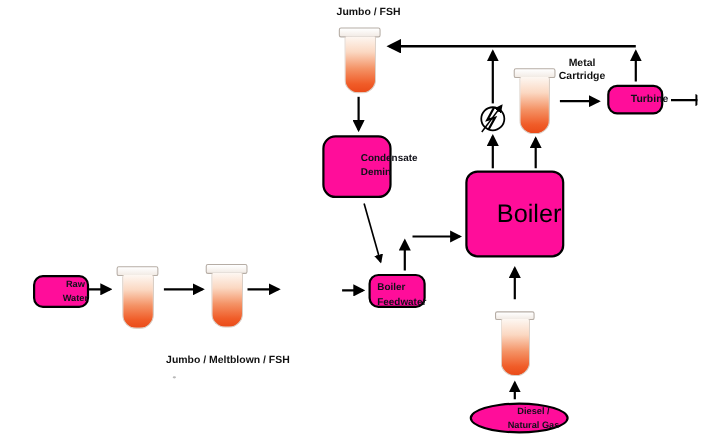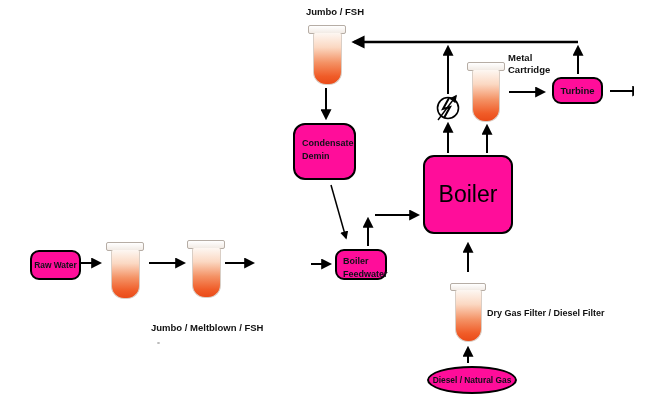--- a/index.html
+++ b/index.html
@@ -2,26 +2,26 @@
 <html><head>
 <meta charset="utf-8">
 <style>
   html,body{margin:0;padding:0;background:#fff;}
   #canvas{
     position:relative;width:634px;height:406px;background:var(--bg,#fff);
     font-family:"Liberation Sans", sans-serif;overflow:hidden;
   }
   .lbl{
     position:absolute;font-size:9.5px;font-weight:bold;color:#111;
-    white-space:nowrap;line-height:12px;
+    white-space:nowrap;line-height:12px;text-align:center;
   }
   .node{
     position:absolute;background:var(--pink,#ff0d9a);
     border:2px solid var(--border,#000);box-sizing:border-box;
-    color:#101018;font-weight:bold;font-size:9px;line-height:13px;
+    color:#101018;font-weight:bold;font-size:9px;line-height:13px;padding-left:26px;
   }
   .rbox{border-radius:9px;}
   .center{display:flex;align-items:center;justify-content:center;text-align:center;}
   .twoline{padding:4px 0 0 7px;}
   #node-raw-water{left:14px;top:250px;width:51px;height:30px;font-size:8.4px;margin-left:16px;}
   #node-condensate{left:293px;top:123px;width:63px;height:57px;border-radius:12px;padding-top:12px;}
   #node-demin{left:257px;top:249px;width:51px;height:31px;}
   #node-bfw{left:335px;top:249px;width:52px;height:31px;padding-left:6px;}
   #node-boiler{left:423px;top:155px;width:90px;height:79px;border-radius:11px;
     font-weight:normal;font-size:23px;color:#000;}
@@ -89,21 +89,20 @@
       <line x1="438" y1="120" x2="456" y2="96" stroke="#000" stroke-width="1.4" marker-end="url(#ah)"></line>
     </g>
   </svg>
 
   <div class="lbl" id="lbl-jumbo-fsh">Jumbo / FSH</div>
   <div class="lbl" id="lbl-melt">Jumbo / Meltblown / FSH</div>
   <div class="lbl" id="lbl-metal">
     <div>Metal</div>
     <div>Cartridge</div>
   </div>
-  <div class="lbl" id="lbl-drygas">Dry Gas Filter / Diesel Filter</div>
 
   <div class="cart" id="cart-jumbo">
     <div class="cap"></div>
     <div class="body"></div>
   </div>
   <div class="cart" id="cart-sand">
     <div class="cap"></div>
     <div class="body"></div>
   </div>
   <div class="cart" id="cart-melt">

